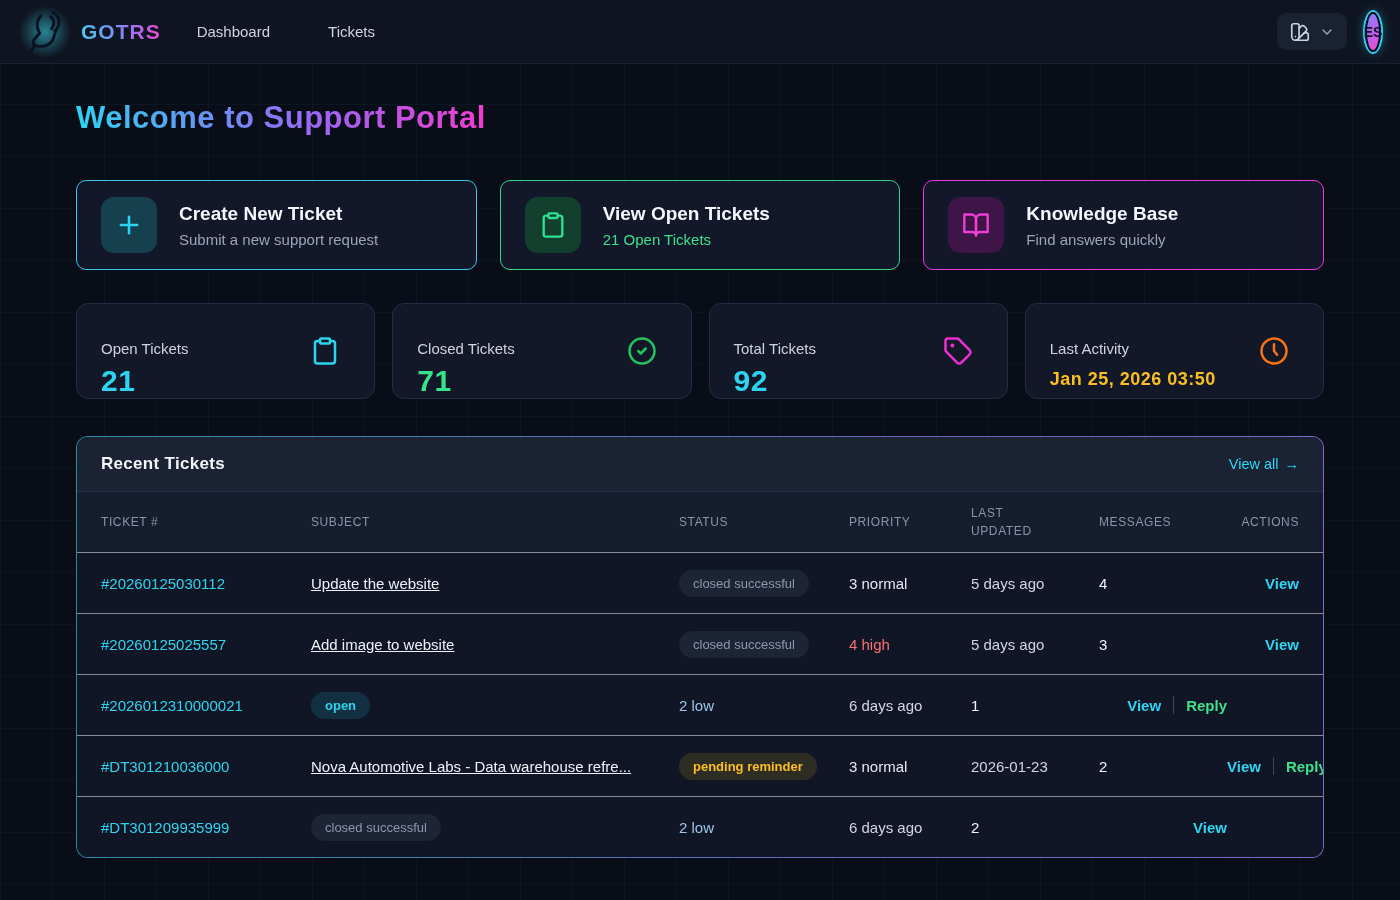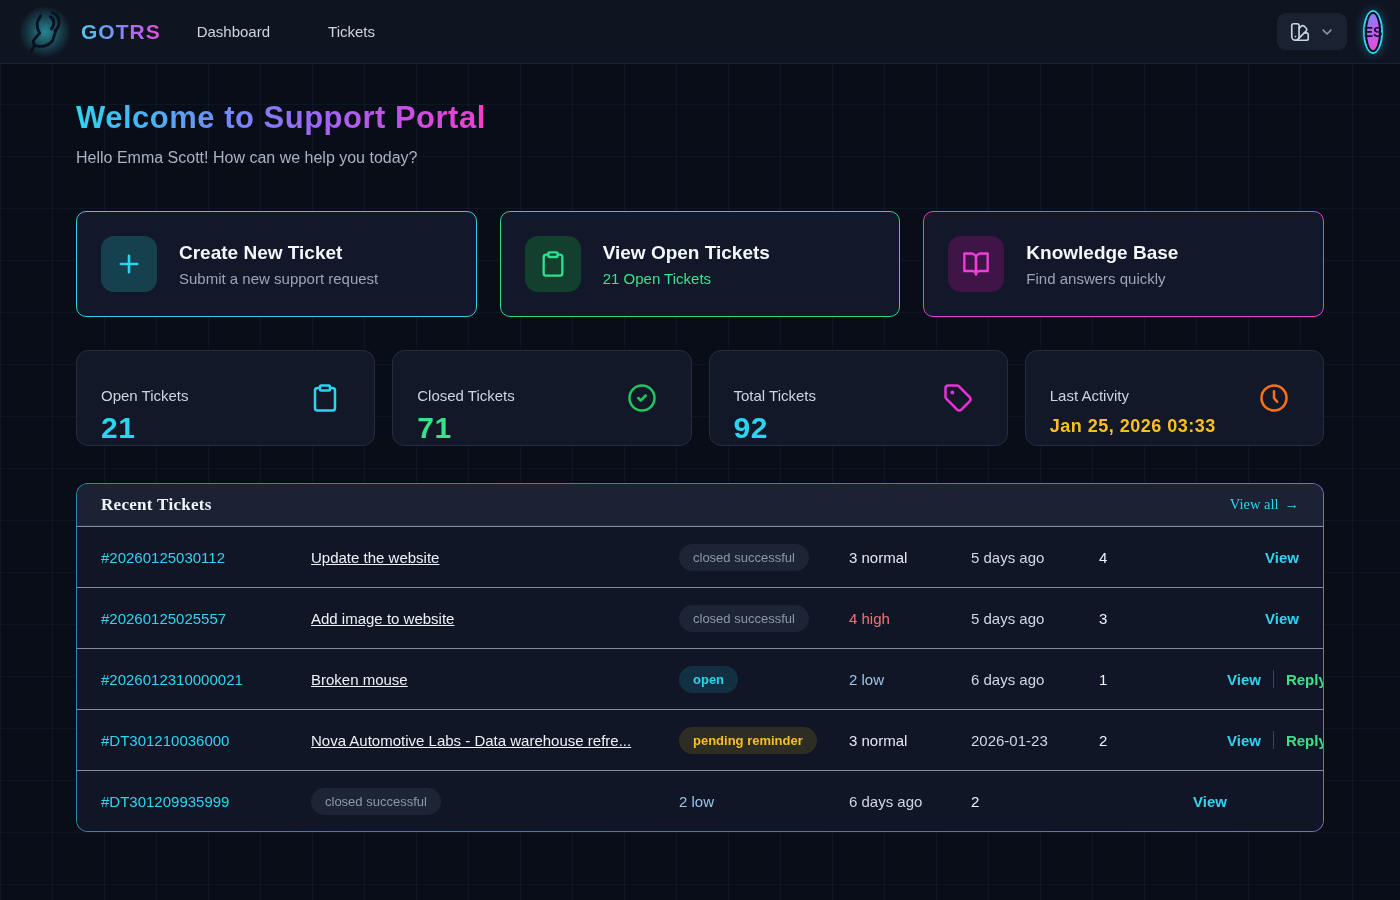--- a/index.html
+++ b/index.html
@@ -50,21 +50,21 @@
     margin-top:36px; font-size:31px; font-weight:bold; letter-spacing:.5px;
     background:linear-gradient(90deg,#2dd4f0 0%,#6d8ef5 34%,#a362f2 62%,#f03dce 100%);
     -webkit-background-clip:text; background-clip:text; color:transparent;
     width:max-content;
   }
   .subtitle { margin-top:13px; font-size:16px; color:#a7b2c4; }
 
   
   .action-cards { display:flex; gap:23px; margin-top:44px; }
   .acard {
-    flex:1; height:106px; background:#121829; border-radius:10px;
+    flex:1; height:90px; background:#121829; border-radius:10px;
     display:flex; align-items:center; gap:22px; padding:0 24px;
   }
   .acard-cyan    { border:1.5px solid #38c8ea; }
   .acard-green   { border:1.5px solid #2fd584; }
   .acard-magenta { border:1.5px solid #e73bdd; }
   .icon-box {
     width:56px; height:56px; border-radius:13px; flex:0 0 auto;
     display:flex; align-items:center; justify-content:center;
   }
   .ib-cyan    { background:#15414f; color:#2dd4f0; }
@@ -87,22 +87,22 @@
 
   
   .panel {
     margin-top:37px; border-radius:12px; border:1.5px solid transparent;
     background:
       linear-gradient(#111828,#111828) padding-box,
       linear-gradient(90deg,#2b8ca3 0%,#5d6bb5 55%,#7e6ac7 100%) border-box;
     overflow:hidden;
   }
   .panel-head {
-    height:42px; background:#1a2233; border-bottom:1px solid #26304a;
-    display:flex; align-items:center; justify-content:space-between; padding:0 24px;font-family:Liberation Serif, serif;
+    height:55px; background:#1a2233; border-bottom:1px solid #26304a;
+    display:flex; align-items:center; justify-content:space-between; padding:0 24px;
   }
   .panel-head h2 { font-size:17px; font-weight:bold; color:#f2f5fa; letter-spacing:.3px; }
   .view-all { color:#2fd4f0; font-size:14.5px; display:flex; align-items:center; gap:6px; }
 
   .thead, .trow {
     display:grid;
     grid-template-columns:210px 368px 170px 122px 128px 128px 1fr;
     align-items:center; padding:0 24px;
   }
   .thead { height:60px; background:#161d2e; }
@@ -177,21 +177,20 @@
           <path d="m6 9 6 6 6-6"></path>
         </svg>
       </span>
     </button>
     <div class="avatar" data-interactable="true">ES</div>
   </div>
 </header>
 
 <main data-interactable="false">
   <h1 class="page-title" data-interactable="false">Welcome to Support Portal</h1>
-  <p class="subtitle" data-interactable="false">Hello Emma Scott! How can we help you today?</p>
 
   <section class="action-cards" data-interactable="false">
     <div class="acard acard-cyan" data-interactable="true">
       <div class="icon-box ib-cyan" data-interactable="false">
         <svg width="28" height="28" viewBox="0 0 24 24" fill="none" stroke="currentColor" stroke-width="2.2" stroke-linecap="round">
             <path d="M12 5v14M5 12h14"></path>
           </svg>
       </div>
       <div>
         <h3 data-interactable="false">Create New Ticket</h3>
@@ -250,38 +249,47 @@
       <div class="stat-value" style="color:#2dd4f0" data-interactable="false">92</div>
       <span class="stat-icon" data-interactable="false">
         <svg width="30" height="30" viewBox="0 0 24 24" fill="none" stroke="#ef2fd4" stroke-width="2" stroke-linecap="round" stroke-linejoin="round">
           <path d="M12.586 2.586A2 2 0 0 0 11.172 2H4a2 2 0 0 0-2 2v7.172a2 2 0 0 0 .586 1.414l8.704 8.704a2.426 2.426 0 0 0 3.42 0l6.58-6.58a2.426 2.426 0 0 0 0-3.42z"></path>
           <circle cx="7.5" cy="7.5" r="0.6" fill="#ef2fd4"></circle>
         </svg>
       </span>
     </div>
     <div class="stat" data-interactable="false">
       <div class="stat-label" data-interactable="false">Last Activity</div>
-      <div class="stat-value small" style="color:#fbbf24" data-interactable="false">Jan 25, 2026 03:33</div>
+      <div class="stat-value small" style="color:#fbbf24" data-interactable="false">Jan 25, 2026 03:50</div>
       <span class="stat-icon" data-interactable="false">
         <svg width="30" height="30" viewBox="0 0 24 24" fill="none" stroke="#f97316" stroke-width="2" stroke-linecap="round" stroke-linejoin="round">
           <circle cx="12" cy="12" r="10"></circle>
             <polyline points="12 6.5 12 12 14.5 15"></polyline>
         </svg>
       </span>
     </div>
   </section>
 
   <section class="panel" data-interactable="false">
     <div class="panel-head" data-interactable="false">
       <h2 data-interactable="false">Recent Tickets</h2>
       <a class="view-all" data-interactable="true">
         <span>View all</span>
         <span data-interactable="false">→</span>
       </a>
     </div>
+    <div class="thead" data-interactable="false">
+      <div class="th" data-interactable="false">TICKET #</div>
+      <div class="th" data-interactable="false">SUBJECT</div>
+      <div class="th" data-interactable="false">STATUS</div>
+      <div class="th" data-interactable="false">PRIORITY</div>
+      <div class="th wrap" data-interactable="false">LAST UPDATED</div>
+      <div class="th" data-interactable="false">MESSAGES</div>
+      <div class="th right" data-interactable="false">ACTIONS</div>
+    </div>
     <div id="tbody" data-interactable="false">
   <div class="trow" data-interactable="false">
     <a class="ticket-id" data-interactable="true">#20260125030112</a>
     <div class="subject" data-interactable="false">Update the website</div>
     <div><span class="badge badge-closed" data-interactable="false">closed successful</span></div>
     <div class="priority prio-normal" data-interactable="false">3 normal</div>
     <div class="updated" data-interactable="false">5 days ago</div>
     <div class="messages" data-interactable="false">4</div>
     <div class="actions" data-interactable="false">
             <a class="alink view" data-interactable="true">View</a>
@@ -295,21 +303,20 @@
     <div class="priority prio-high" data-interactable="false">4 high</div>
     <div class="updated" data-interactable="false">5 days ago</div>
     <div class="messages" data-interactable="false">3</div>
     <div class="actions" data-interactable="false">
             <a class="alink view" data-interactable="true">View</a>
           </div>
   </div>
 
   <div class="trow" data-interactable="false">
     <a class="ticket-id" data-interactable="true">#2026012310000021</a>
-    <div class="subject" data-interactable="false">Broken mouse</div>
     <div><span class="badge badge-open" data-interactable="false">open</span></div>
     <div class="priority prio-low" data-interactable="false">2 low</div>
     <div class="updated" data-interactable="false">6 days ago</div>
     <div class="messages" data-interactable="false">1</div>
     <div class="actions" data-interactable="false">
             <a class="alink view" data-interactable="true">View</a>
             <span class="adiv" data-interactable="false"></span>
             <a class="alink reply" data-interactable="true">Reply</a>
           </div>
   </div>

